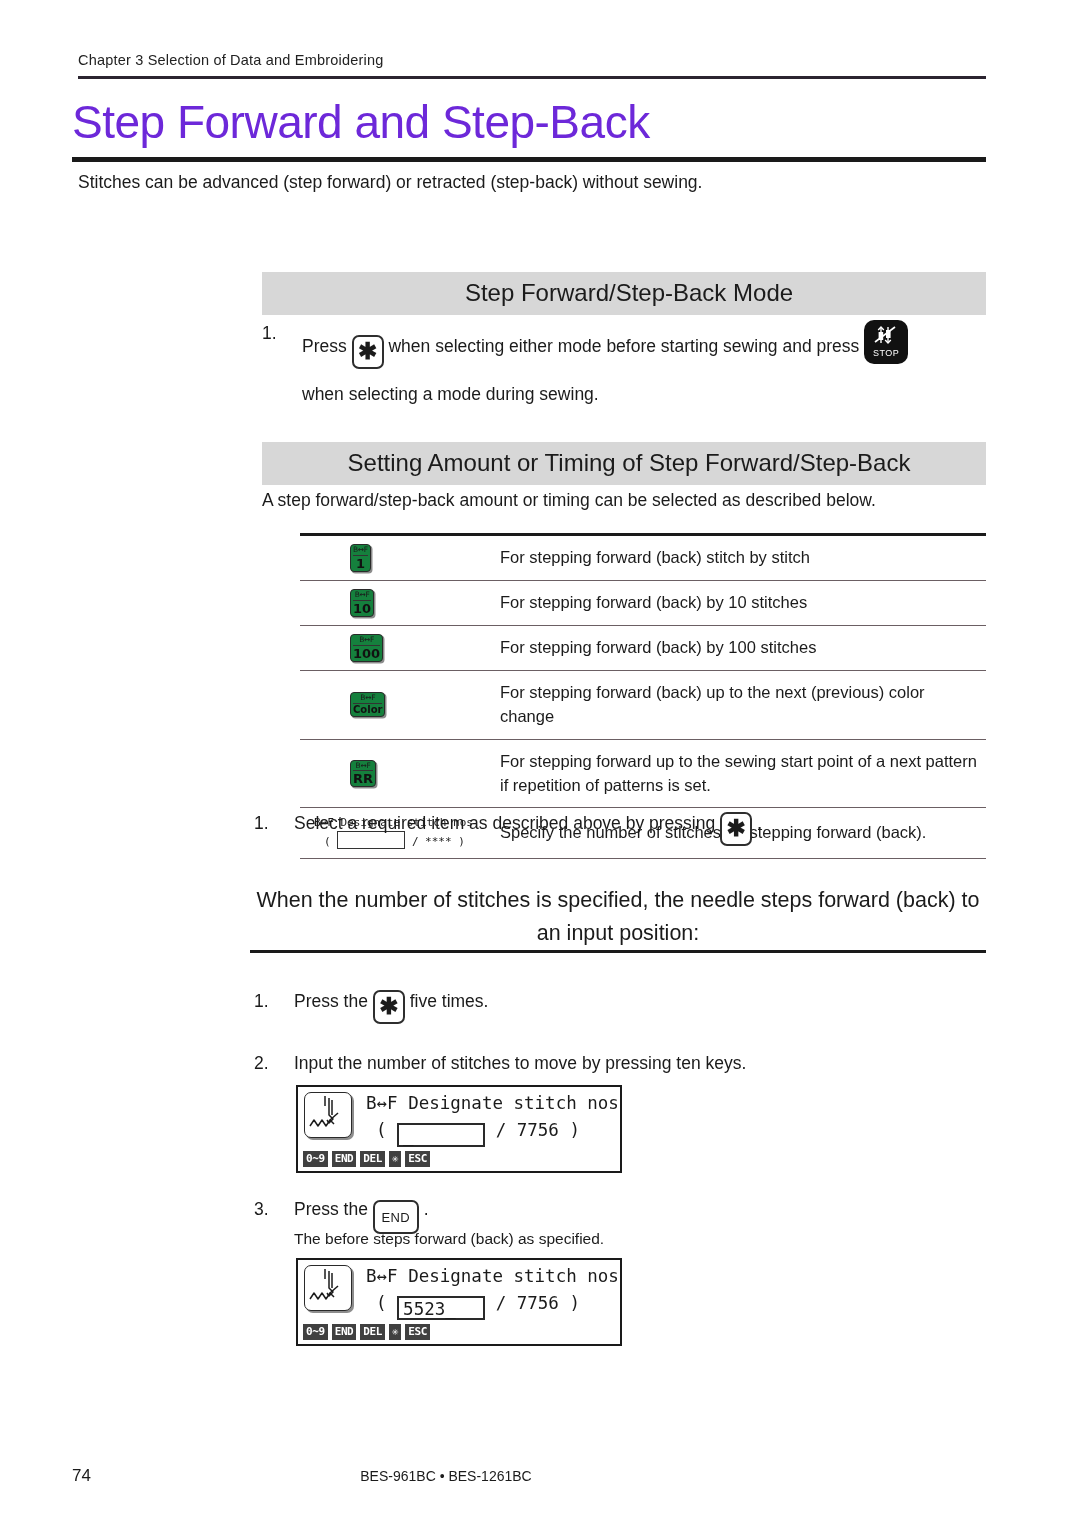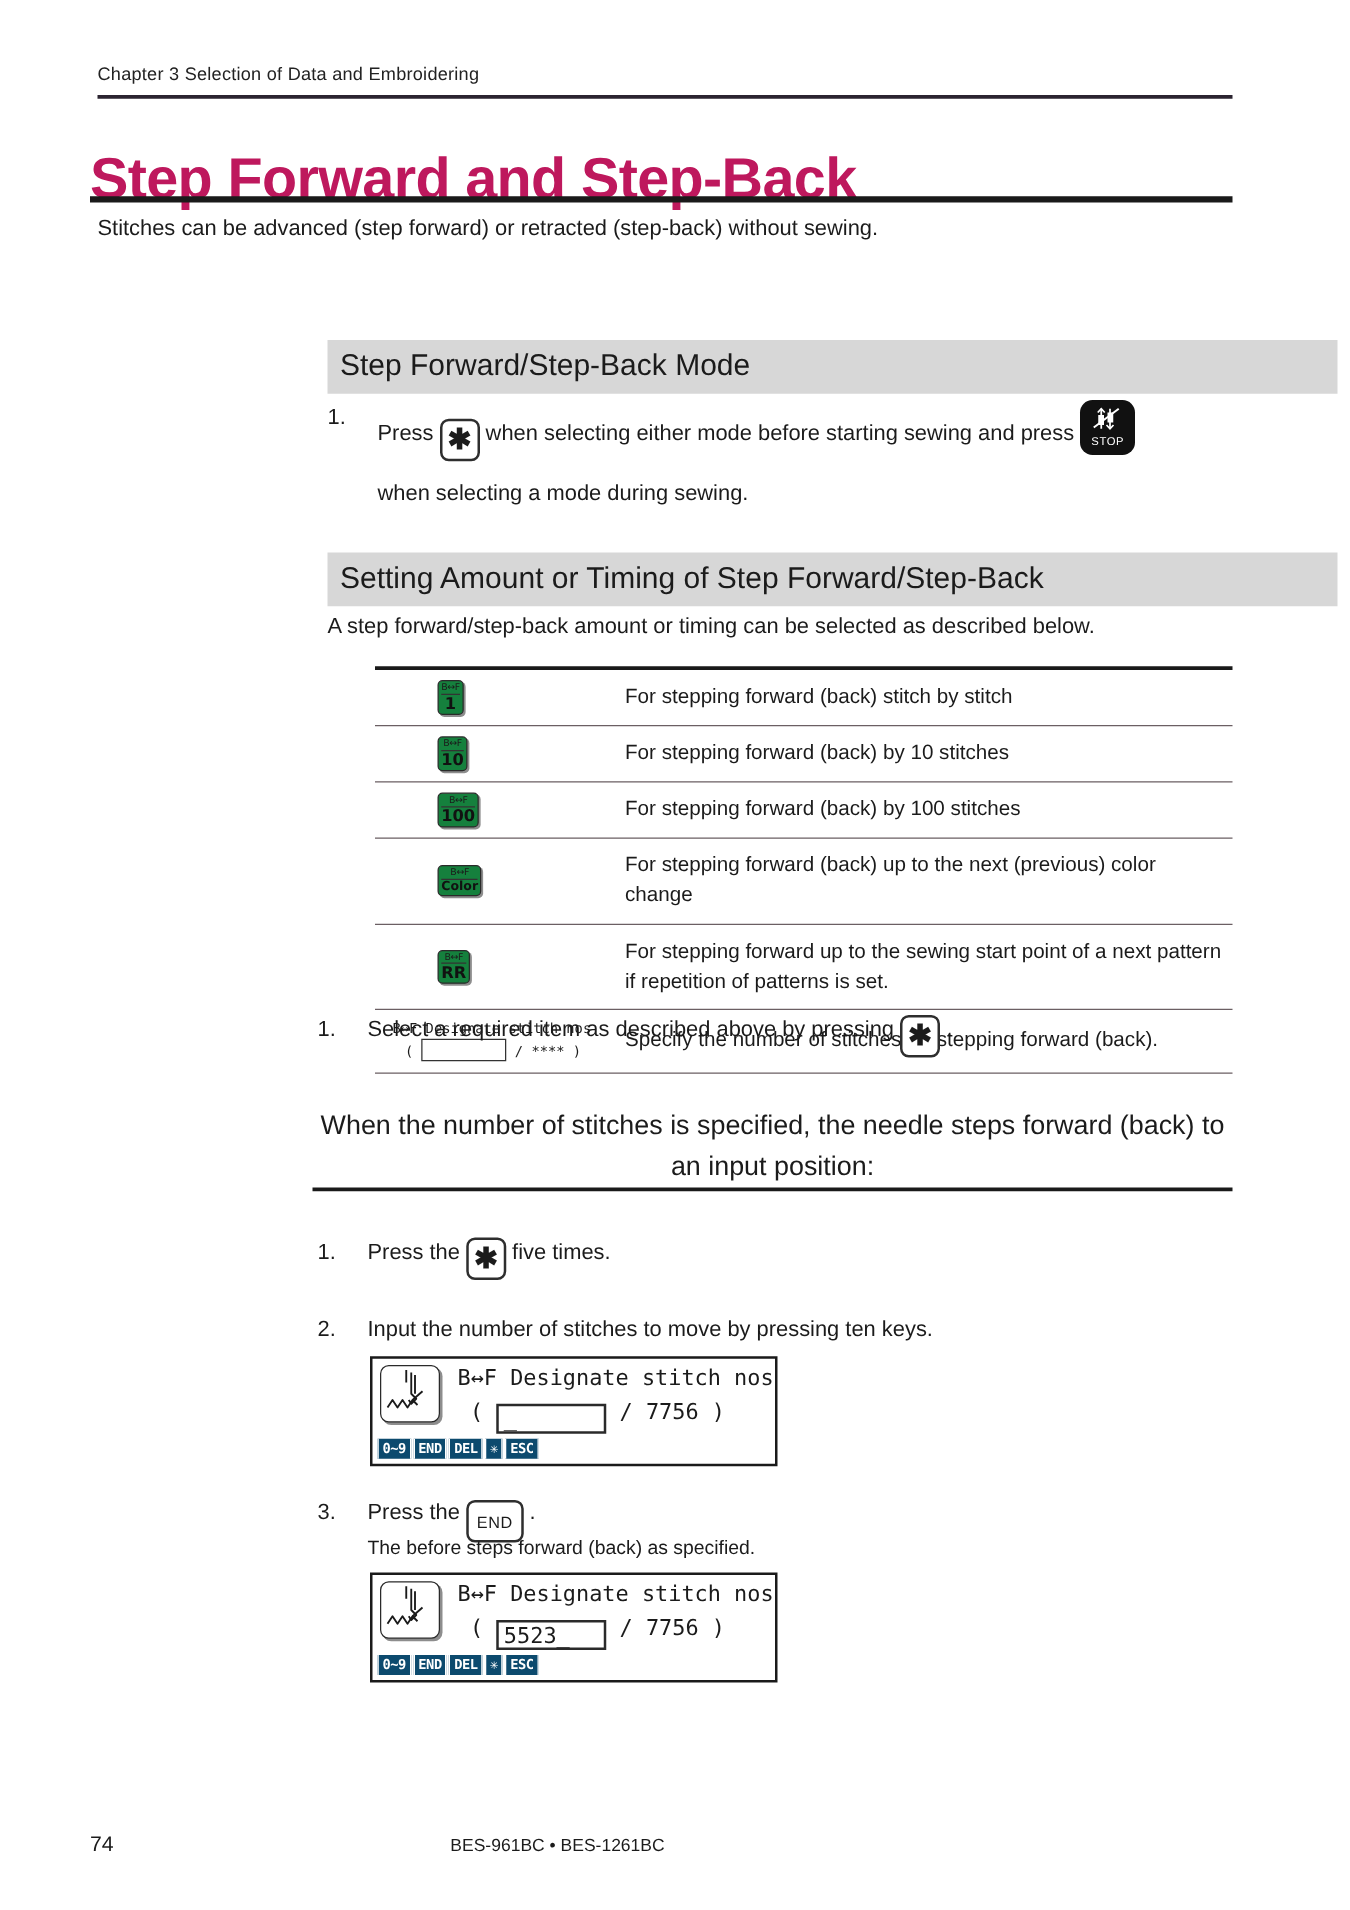--- a/index.html
+++ b/index.html
@@ -41,25 +41,24 @@
     background: #2b2430;
   }
 
   
   .page-title {
     position: absolute;
     left: 72px;
     top: 95px;
     width: 914px;
     font-size: 46px;
-    font-weight: bold;
+    font-weight: normal;
     letter-spacing: -0.5px;
-    color: #be185d;
-    white-space: nowrap;
-    margin-top: 20px;
+    color: #6d28d9;
+    white-space: nowrap;
   }
   .title-rule {
     position: absolute;
     left: 72px;
     top: 157px;
     width: 914px;
     height: 5px;
     background: #1a1a1a;
   }
   .intro {
@@ -69,27 +68,28 @@
     width: 910px;
     font-size: 17.5px;
     line-height: 1.4;
     color: #1b1b1b;
   }
 
   
   .sec-head {
     position: absolute;
     left: 262px;
-    width: 808px;
+    width: 724px;
     background: #d7d7d7;
     font-size: 24px;
     color: #1b1b1b;
     padding: 7px 0 8px 10px;
     box-sizing: border-box;
     white-space: nowrap;
+    text-align: center;
   }
   #sec1 { top: 272px; }
   #sec2 { top: 442px; }
 
   .body-p {
     position: absolute;
     font-size: 17.5px;
     line-height: 1.5;
     color: #1b1b1b;
   }
@@ -314,21 +314,21 @@
     color: #1b1b1b;
   }
   .lcd .softkeys {
     position: absolute;
     left: 4px;
     bottom: 4px;
     display: flex;
     gap: 2px;
   }
   .lcd .sk {
-    background: #0c4a6e;
+    background: #404040;
     color: #ffffff;
     font-family: "DejaVu Sans Mono", monospace;
     font-size: 11px;
     font-weight: bold;
     letter-spacing: -0.4px;
     padding: 2px 3px 3px 3px;
     line-height: 1;
     border-left: 1.5px solid #ffffff;
     border-right: 1.5px solid #ffffff;
   }

